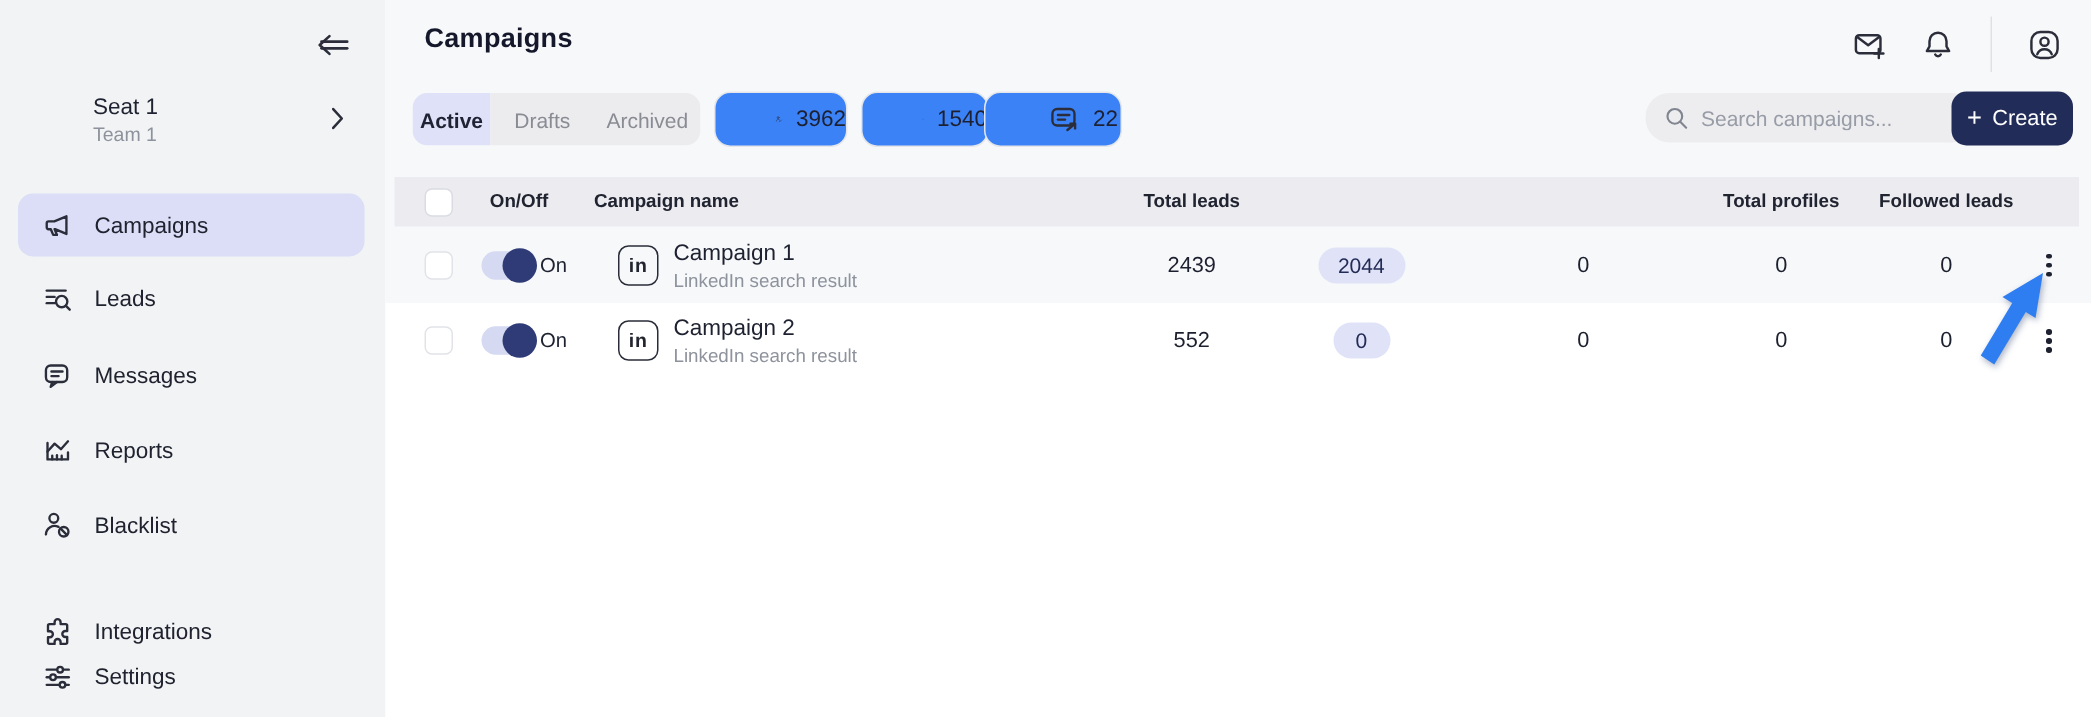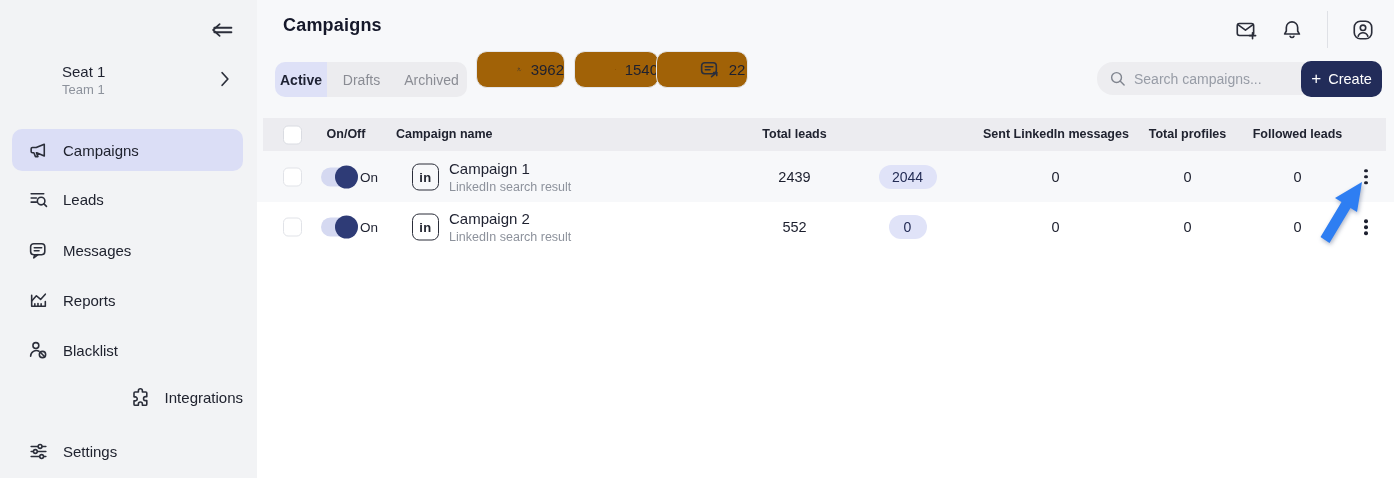--- a/index.html
+++ b/index.html
@@ -24,21 +24,21 @@
   .page-title { position:absolute; left:26px; top:15px; font-size:18px; font-weight:700; color:#15182a; letter-spacing:.2px; }
   .tb-icon { position:absolute; top:18px; width:24px; height:24px; cursor:pointer; }
   .tb-divider { position:absolute; left:1070px; top:11px; width:1px; height:37px; background:#dfe1e6; }
 
   
   .tabs { position:absolute; left:18px; top:62px; height:35px; display:flex; border-radius:10px; overflow:hidden; }
   .tab { height:35px; display:flex; align-items:center; justify-content:center; font-size:14px; cursor:pointer; background:#ececef; color:#8a8c94; }
   .tab.selected { background:#dee1f7; color:#1e2233; font-weight:600; }
   .tab-active{ width:52px; } .tab-drafts{ width:69px; } .tab-archived{ width:71px; }
 
-  .chip { position:absolute; top:51px; height:37px; background:#a16207; border:1px solid #e4e6ea; border-radius:11px; display:flex; align-items:center; justify-content:center; gap:9px;padding-left:40px; }
+  .chip { position:absolute; top:61px; height:37px; background:#3b82f6; border:1px solid #e4e6ea; border-radius:11px; display:flex; align-items:center; justify-content:center; gap:9px;padding-left:40px; }
   .chip .cnum { font-size:15px; color:#1d2030; font-weight:500; }
   .chip-1 { left:219px; width:89px; } .chip-2 { left:317px; width:85px; } .chip-3 { left:399px; width:92px; }
 
   .search { position:absolute; left:840px; top:62px; width:220px; height:33px; background:#ededf0; border-radius:16px; display:flex; align-items:center; }
   .search svg { margin-left:12px; }
   .search input { border:0; outline:0; background:transparent; margin-left:8px; width:170px; font-size:14px; color:#3a3d46; font-family:"Liberation Sans",sans-serif; }
   .search input::placeholder { color:#979ca6; }
 
   .create-btn { position:absolute; left:1044px; top:61px; width:81px; height:36px; background:#222c59; border-radius:10px; color:#fff; display:flex; align-items:center; justify-content:center; gap:7px; font-size:14.5px; cursor:pointer; }
   .create-btn .plus { font-size:17px; font-weight:400; line-height:1; margin-top:-1px; }
@@ -147,21 +147,21 @@
         <svg class="icon" width="21" height="21" viewBox="0 0 20 20">
           <circle cx="7.5" cy="5.3" r="2.8"></circle>
           <path d="M2.5 15.5 a5.5 5.5 0 0 1 8 -4.8"></path>
           <circle cx="13.8" cy="13.8" r="3"></circle>
             <path d="M11.7 11.7 L15.9 15.9"></path>
         </svg>
       </span>
       <span class="nlabel">Blacklist</span>
     </div>
 
-    <div class="nav-item" style="top:376px;justify-content:flex-end;">
+    <div class="nav-item" style="top:400px;">
       <span class="nicon">
         <svg class="icon" width="21" height="21" viewBox="0 0 20 20">
           <path d="M8 3.6 a1.9 1.9 0 0 1 3.8 0 V4.8 H15 a1 1 0 0 1 1 1 V9.2 h-1.2 a1.9 1.9 0 0 0 0 3.8 H16 v3.4 a1 1 0 0 1 -1 1 h-3.2 v-1.2 a1.9 1.9 0 0 0 -3.8 0 V17.4 H4.8 a1 1 0 0 1 -1 -1 v-3.2 H5 a1.9 1.9 0 0 0 0 -3.8 H3.8 V5.8 a1 1 0 0 1 1 -1 H8 z"></path>
         </svg>
       </span>
       <span class="nlabel">Integrations</span>
     </div>
 
     <div class="nav-item" style="top:430px;">
       <span class="nicon">
@@ -250,21 +250,20 @@
       <span>Create</span>
     </div>
 
     <div class="thead">
       <div class="cell" style="left:20px;">
           <div class="cb" style="border-color:#dadce2;"></div>
         </div>
       <div class="th center" style="left:43px; width:80px;">On/Off</div>
       <div class="th" style="left:133px;">Campaign name</div>
       <div class="th center" style="left:474px; width:115px;">Total leads</div>
-      <div class="th center" style="left:720px; width:145px;">Sent LinkedIn messages</div>
       <div class="th center" style="left:867px; width:115px;">Total profiles</div>
       <div class="th center" style="left:977px; width:115px;">Followed leads</div>
     </div>
 
     <div class="row" style="top:151px;">
       <div class="cell" style="left:20px;">
           <div class="cb"></div>
         </div>
       <div class="cell toggle" style="left:58px;">
           <div class="knob"></div>

